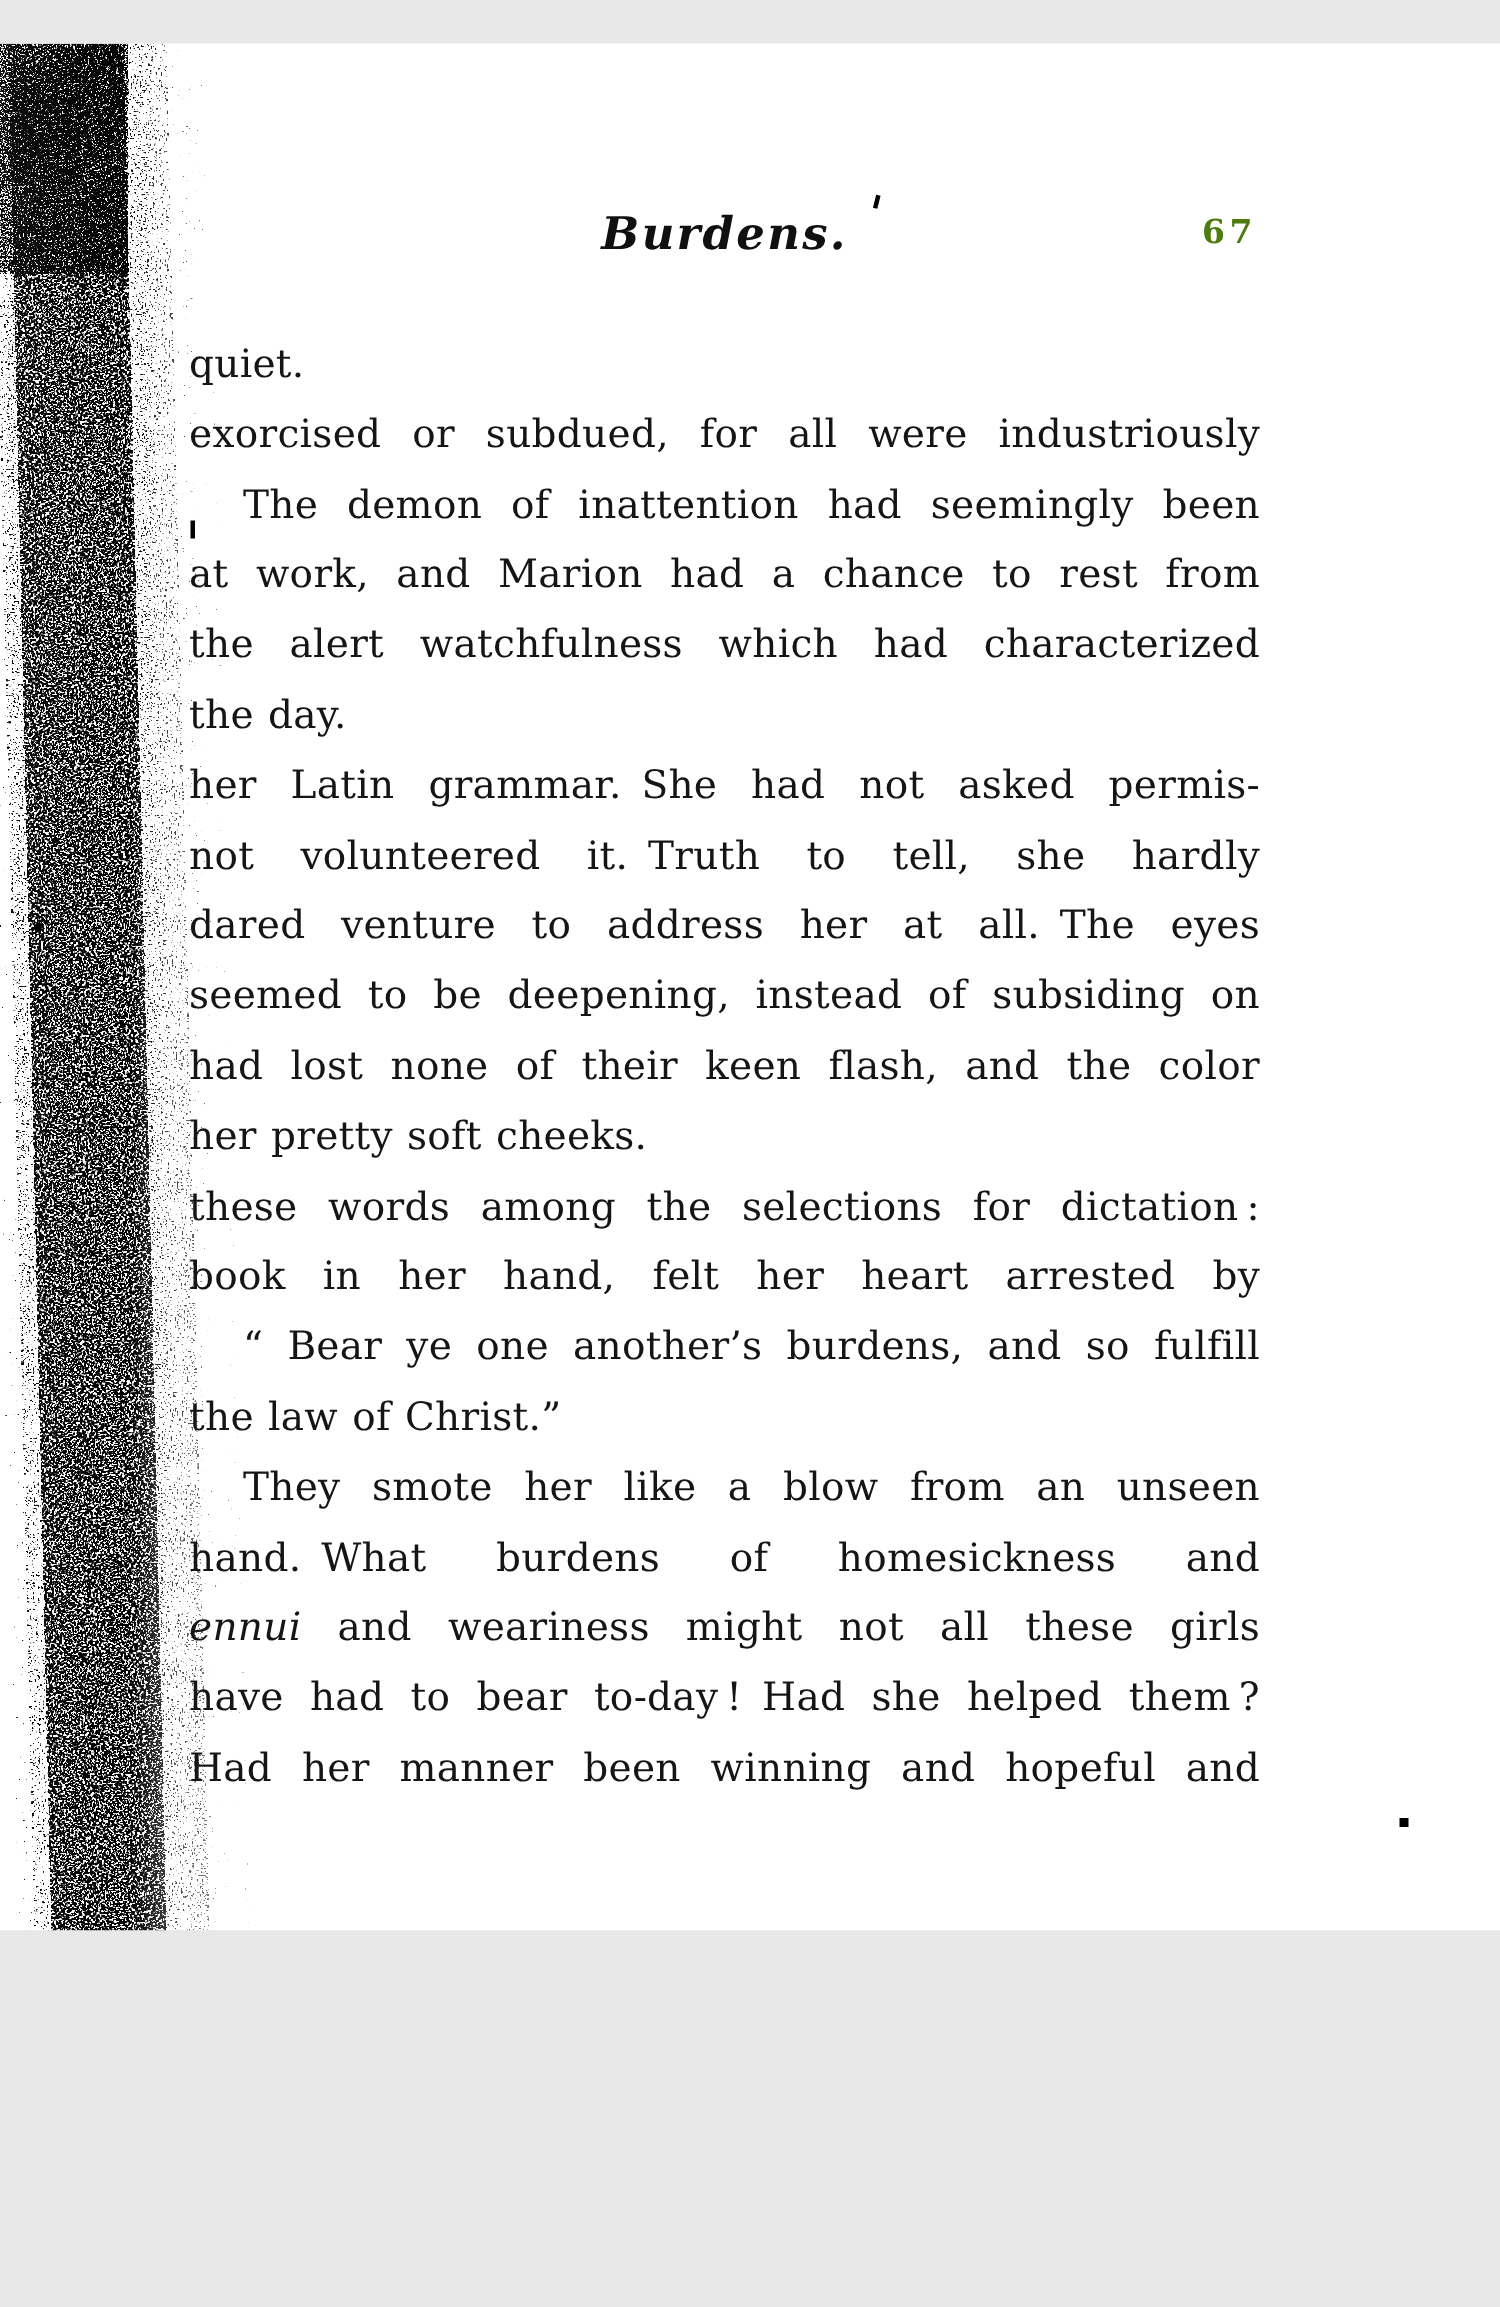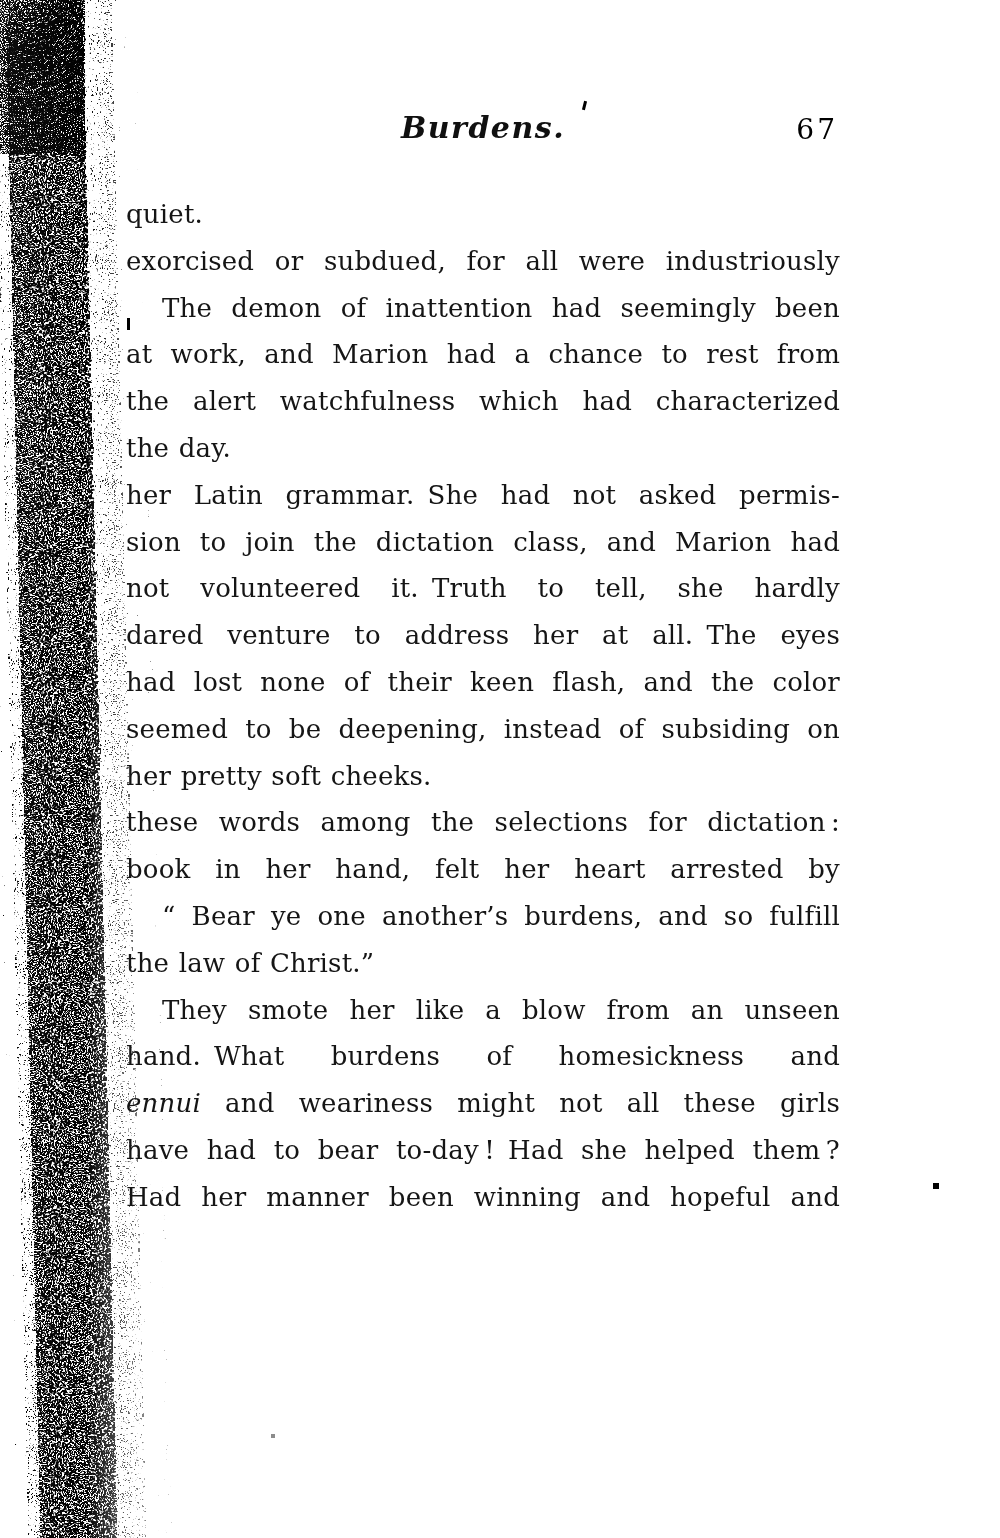--- a/index.html
+++ b/index.html
@@ -1,23 +1,24 @@
 <!DOCTYPE html>
 <html><head>
 <meta charset="utf-8">
 <style>
   html, body { margin: 0; padding: 0; background: #e8e8e8; }
   .sheet {
     position: relative;
     width: 1000px;
-    height: 1538px;
+    height: 1258px;
     background: #ffffff;
     overflow: hidden;
     font-family: "DejaVu Serif", "Liberation Serif", serif;
     color: #151515;
+    margin-top: 29px;
   }
 
   
   .gutter {
     position: absolute;
     left: 0; top: 0;
     width: 190px; height: 1538px;
     pointer-events: none;
   }
 
@@ -31,24 +32,24 @@
   .title {
     font-style: italic;
     font-weight: bold;
     font-size: 30px;
     letter-spacing: 1.5px;
     color: #101010;
   }
   .pagenum {
     position: absolute;
     right: 2px; top: 3px;
-    font-size: 28px;
-    font-weight: normal;
+    font-size: 22px;
+    font-weight: bold;
     letter-spacing: 3px;
-    color: #000000;
+    color: #4d7c0f;
   }
 
   
   .bodytext {
     position: absolute;
     left: 126px; top: 191px;
     width: 714px;
     font-size: 26px;
     line-height: 46.8px;
     letter-spacing: 0.2px;
@@ -118,25 +119,24 @@
   </div>
 
   <div class="bodytext">
       <div class="line">quiet.</div>
       <div class="line just">exorcised or subdued, for all were industriously</div>
       <div class="line just ind">The demon of inattention had seemingly been</div>
       <div class="line just">at work, and Marion had a chance to rest from</div>
       <div class="line just">the alert watchfulness which had characterized</div>
       <div class="line">the day.</div>
       <div class="line just">her Latin grammar. She had not asked permis-</div>
-      <div class="line just">sion to join the dictation class, and Marion had</div>
       <div class="line just">not volunteered it. Truth to tell, she hardly</div>
       <div class="line just">dared venture to address her at all. The eyes</div>
+      <div class="line just">seemed to be deepening, instead of subsiding on</div>
       <div class="line just">had lost none of their keen flash, and the color</div>
-      <div class="line just">seemed to be deepening, instead of subsiding on</div>
       <div class="line">her pretty soft cheeks.</div>
       <div class="line just">these words among the selections for dictation :</div>
       <div class="line just">book in her hand, felt her heart arrested by</div>
       <div class="line just ind">“ Bear ye one another’s burdens, and so fulfill</div>
       <div class="line">the law of Christ.”</div>
       <div class="line just ind">They smote her like a blow from an unseen</div>
       <div class="line just">hand. What burdens of homesickness and</div>
       <div class="line just"><span class="it">ennui</span><span> and weariness might not all these girls</span></div>
       <div class="line just">have had to bear to-day ! Had she helped them ?</div>
       <div class="line just">Had her manner been winning and hopeful and</div>

